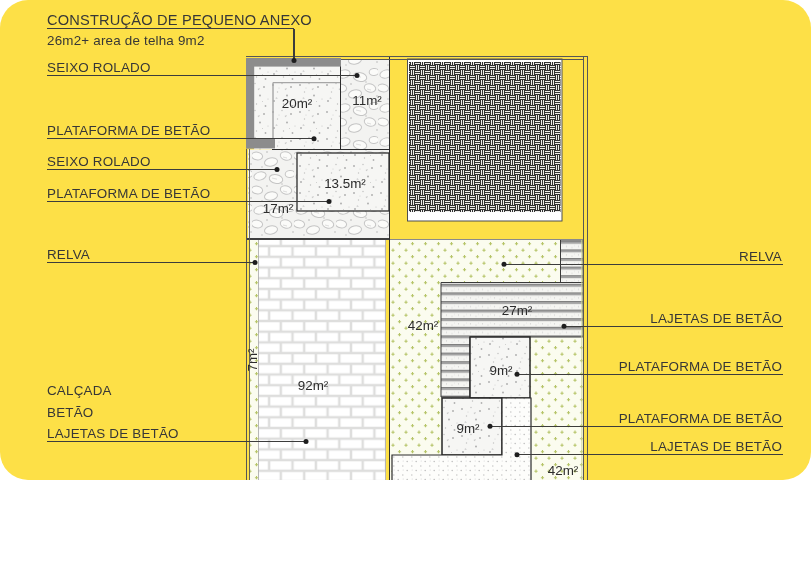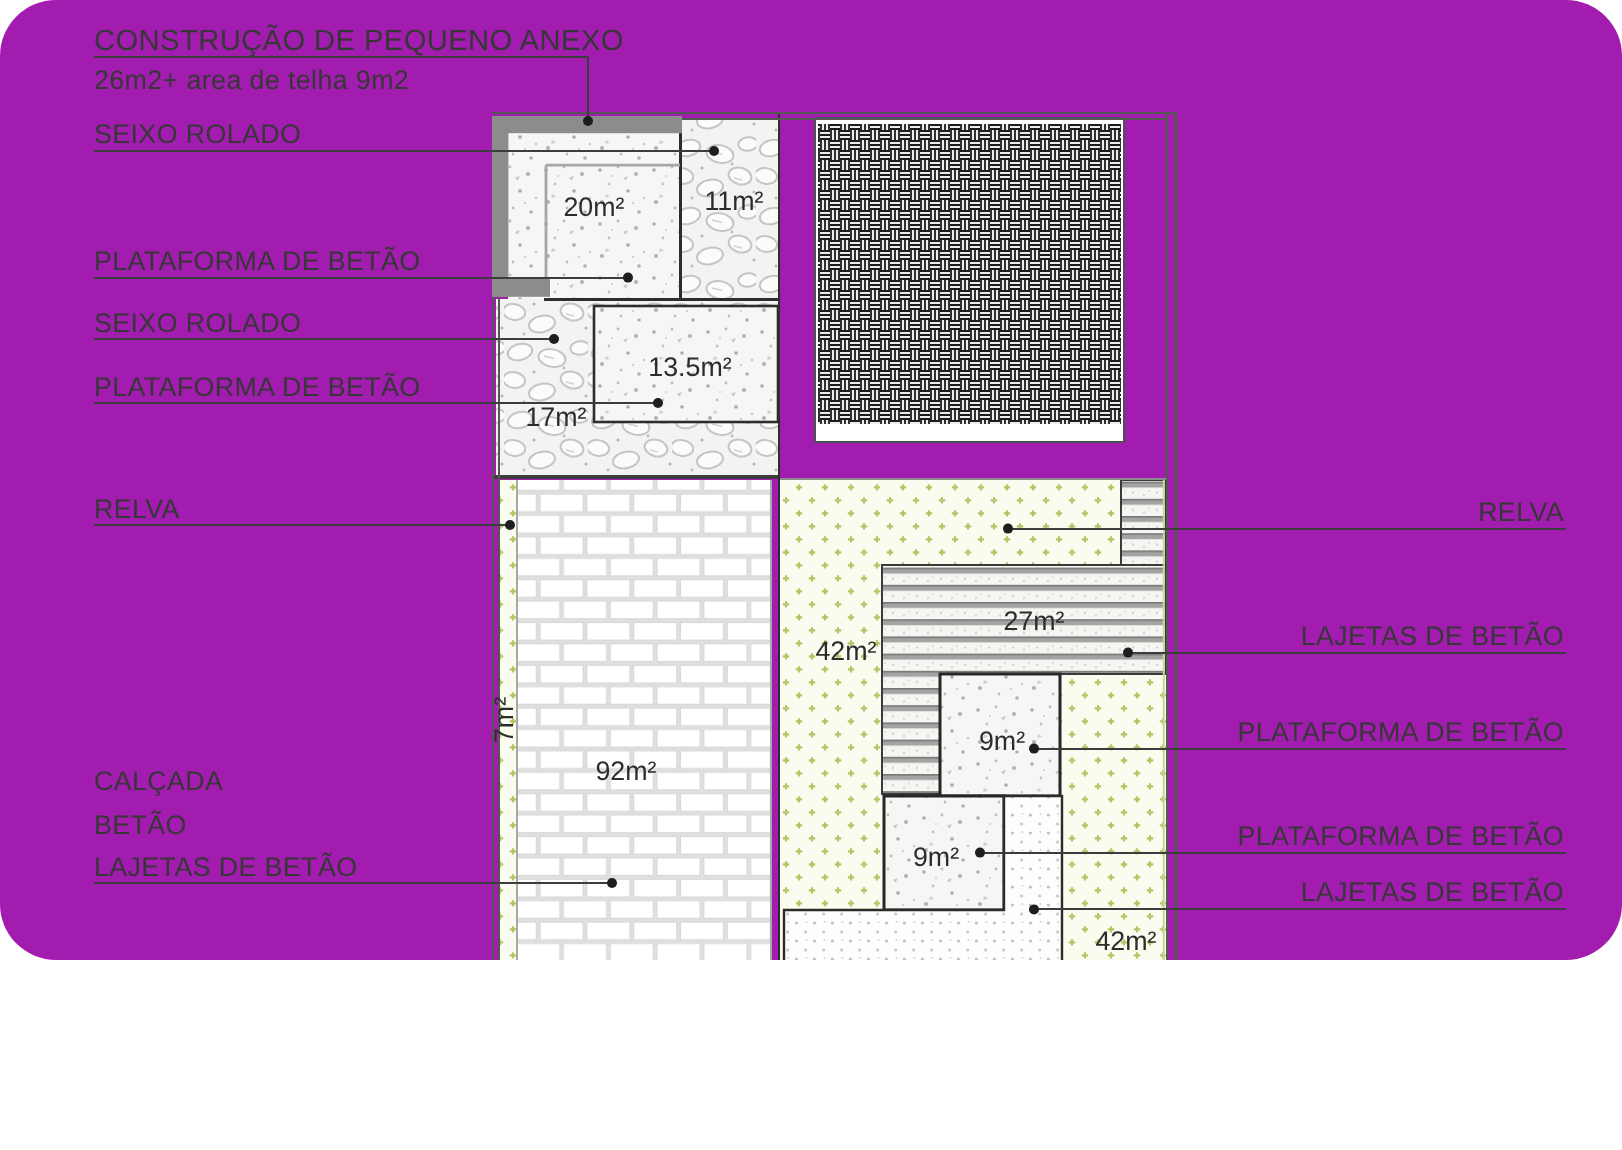--- a/index.html
+++ b/index.html
@@ -1,16 +1,16 @@
 <!DOCTYPE html>
 <html><head>
 <meta charset="utf-8">
 <style>
   html,body{margin:0;padding:0;background:#ffffff;}
-  .canvas{position:relative;width:811px;height:480px;background:#a21caf;overflow:hidden;border-radius:28px;}
+  .canvas{position:relative;width:811px;height:480px;background:#fde047;overflow:hidden;border-radius:28px;}
   svg{display:block;}
   .lbl{font-family:"Liberation Sans",sans-serif;font-size:13.4px;fill:#373737;letter-spacing:.2px;}
   .lbl-title{font-size:14.6px;}
   .lbl-right{text-anchor:end;}
   .area{font-family:"Liberation Sans",sans-serif;font-size:13.4px;fill:#2c2c2c;text-anchor:middle;}
   .crisp{shape-rendering:crispEdges;}
 </style>
 </head>
 <body>
 

